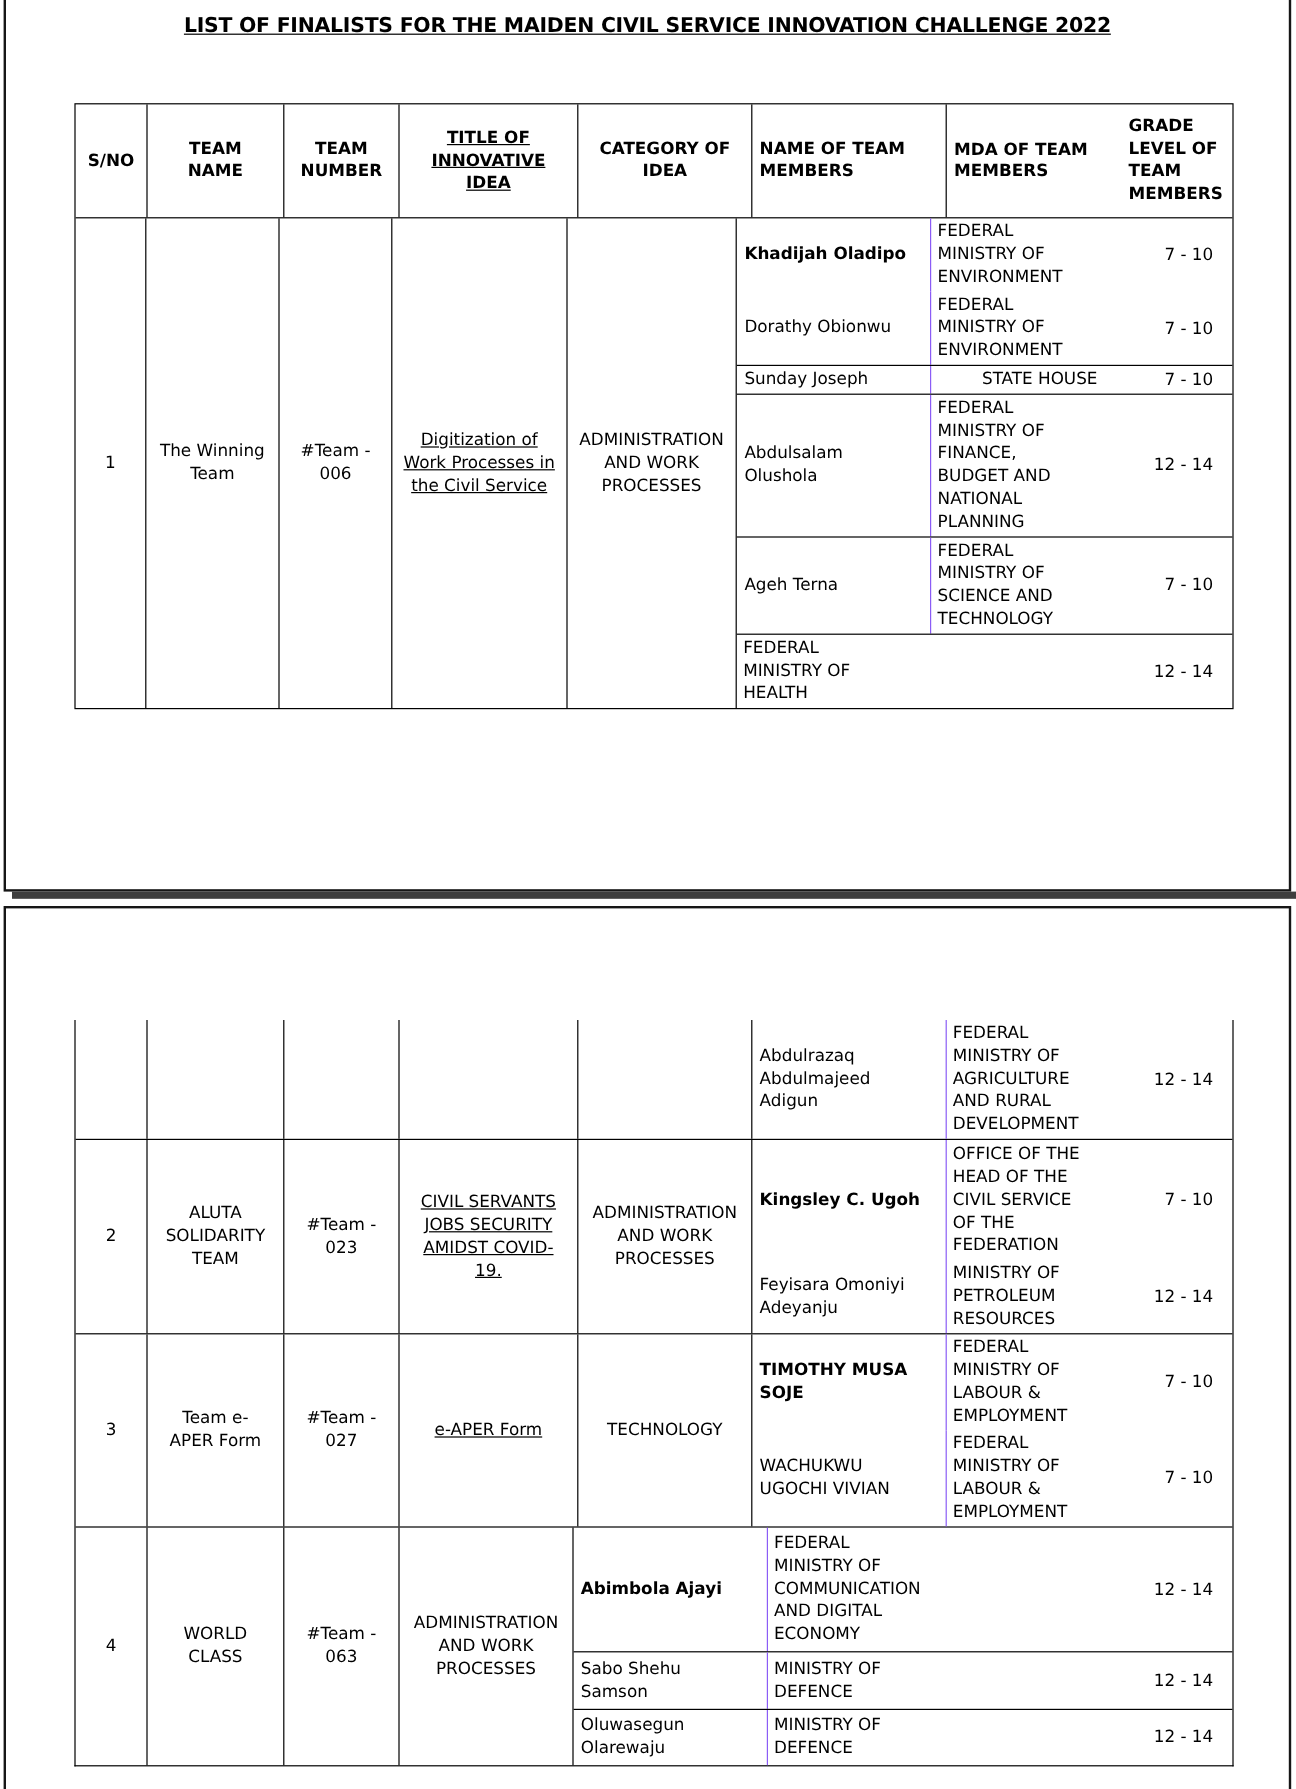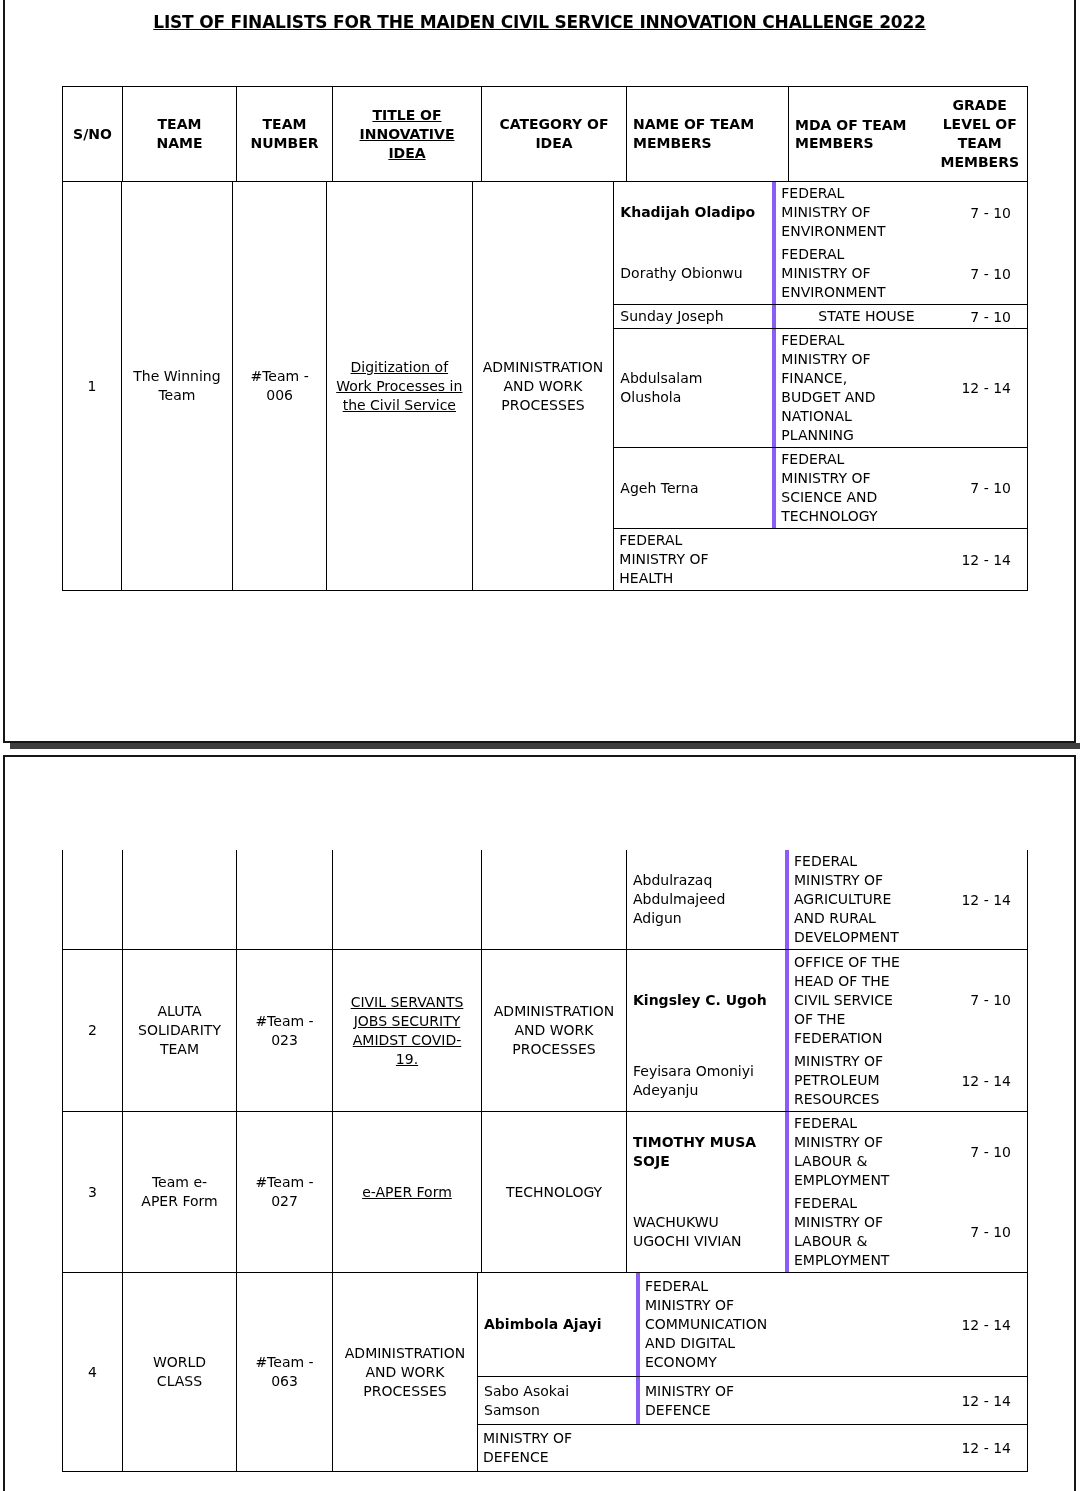--- a/index.html
+++ b/index.html
@@ -13,30 +13,30 @@
     text-decoration:underline; letter-spacing:-0.2px; white-space:pre-line; }
   .tbl { position:absolute; left:57px; width:966px; border:1px solid #000; background:#fff; }
   #page1 .tbl { top:90px; }
   #page2 .tbl { top:93px; border-top:none; }
   .hdr { display:flex; height:95px; border-bottom:1px solid #000; font-weight:bold; }
   .hcell { display:flex; align-items:center; justify-content:center; text-align:center;
     border-right:1px solid #000; white-space:pre-line; line-height:19px; padding:2px; }
   .c1{width:60px;} .c2{width:114px;} .c3{width:96px;} .c4{width:149px;text-decoration:underline;} .c5{width:145px;} .c6{width:162px;}
   .hlast { flex:1; display:flex; padding:2px 6px; }
   .hmda { flex:1; display:flex; align-items:center; text-align:left; white-space:pre-line; line-height:18px; }
-  .hgrade { display:flex; align-items:center; text-align:center; white-space:pre-line; line-height:19px; padding-right:2px; }
+  .hgrade { display:flex; align-items:center; text-align:left; white-space:pre-line; line-height:19px; padding-right:2px; }
   .trow { display:flex; }
   .trow + .trow { border-top:1px solid #000; }
   .cell { border-right:1px solid #000; display:flex; align-items:center; justify-content:center;
     text-align:center; white-space:pre-line; line-height:19px; padding:2px 3px; }
   .mcol { flex:1; display:flex; flex-direction:column; }
   .mgroup { display:flex; flex-direction:column; flex:1; }
   .mgroup + .mgroup { border-top:1px solid #000; }
   .mentry { display:flex; flex:1; }
-  .mname { width:162px; border-right:4px solid #8b5cf6; display:flex; align-items:center;
+  .mname { width:162px; border-right:1px solid #8b5cf6; display:flex; align-items:center;
     padding:2px 6px; white-space:pre-line; line-height:19px; }
   .mrest { flex:1; display:flex; align-items:center; padding:2px 0 2px 5px; }
   .mmda { width:152px; white-space:pre-line; line-height:19px; }
   .mgrade { flex:1; text-align:right; padding-right:16px; white-space:nowrap; }
   .b { font-weight:bold; }
   .mh20{min-height:20px;gap:37px;} .mh46{min-height:46px;} .mh47{min-height:47px;} .mh60{min-height:60px;}
   .mh61{min-height:61px;} .mh78{min-height:78px;} .mh80{min-height:80px;} .mh97{min-height:97px;}
   .mh100{min-height:100px;} .mh103{min-height:103px;} .mh110{min-height:110px;}
 </style>
 </head>
@@ -278,31 +278,33 @@
 MINISTRY OF
 COMMUNICATION
 AND DIGITAL
 ECONOMY</div>
               <div class="mgrade">12 - 14</div>
             </div>
           </div>
         </div>
         <div class="mgroup">
           <div class="mentry mh47">
-            <div class="mname">Sabo Asokai
+            <div class="mname">Sabo Shehu
 Samson</div>
             <div class="mrest">
               <div class="mmda">MINISTRY OF
 DEFENCE</div>
               <div class="mgrade">12 - 14</div>
             </div>
           </div>
         </div>
         <div class="mgroup">
           <div class="mentry mh46">
+            <div class="mname">Oluwasegun
+Olarewaju</div>
             <div class="mrest">
               <div class="mmda">MINISTRY OF
 DEFENCE</div>
               <div class="mgrade">12 - 14</div>
             </div>
           </div>
         </div>
       </div>
     </div>
 

